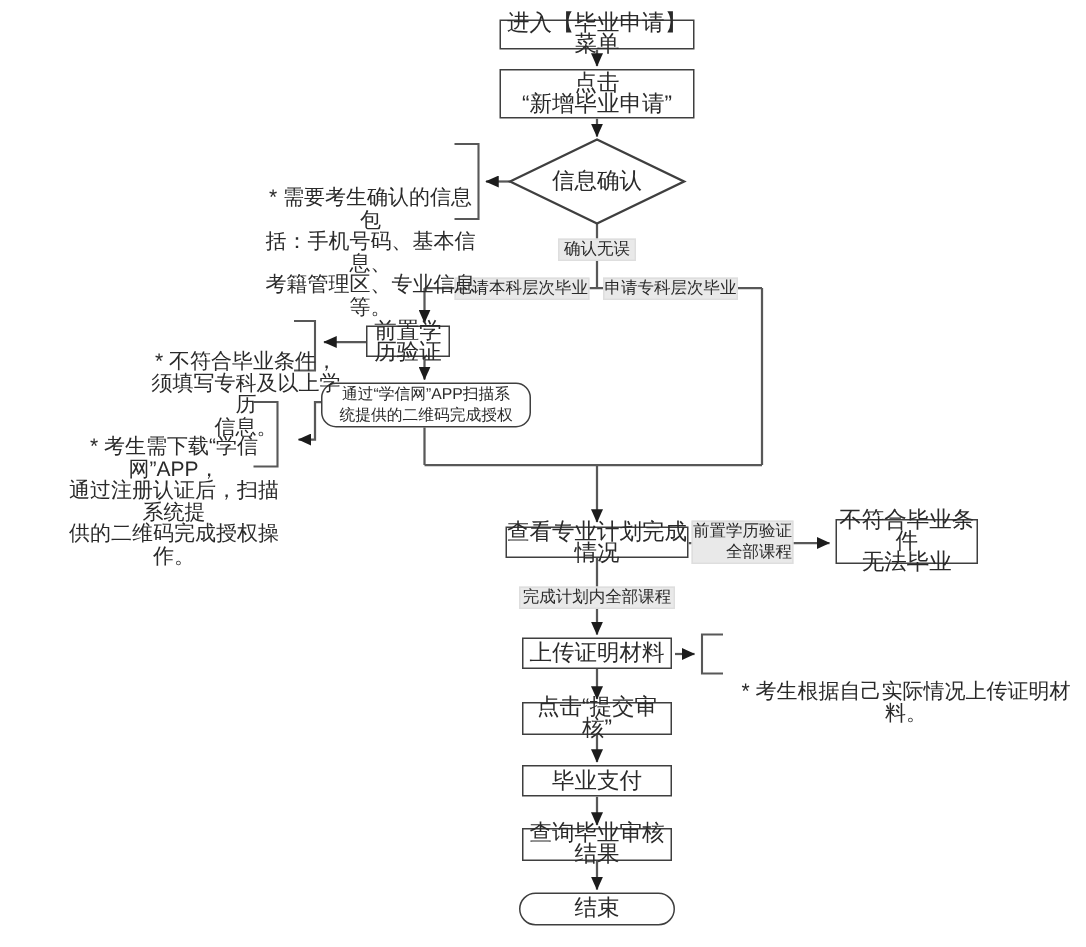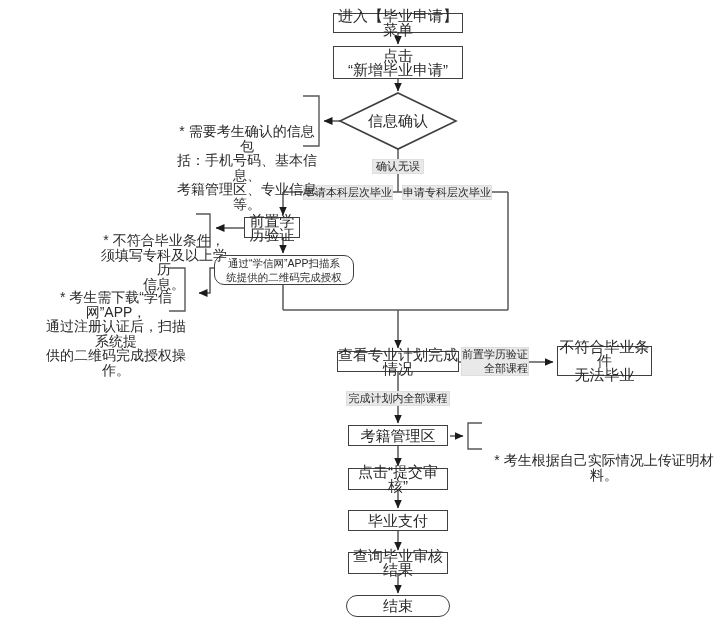--- a/index.html
+++ b/index.html
@@ -86,21 +86,21 @@
   <div class="node" style="left:244px;top:217px;width:56px;height:21px;">前置学历验证</div>
 
   <div class="node small" style="left:214px;top:255px;width:140px;height:30px;">通过“学信网”APP扫描系
 统提供的二维码完成授权</div>
 
   <div class="node" style="left:557px;top:346px;width:95px;height:30px;">不符合毕业条件
 无法毕业</div>
 
   <div class="node" style="left:337px;top:351px;width:122px;height:21px;">查看专业计划完成情况</div>
 
-  <div class="node" style="left:348px;top:425px;width:100px;height:21px;">考籍管理区</div>
+  <div class="node" style="left:348px;top:425px;width:100px;height:21px;">上传证明材料</div>
 
   <div class="node" style="left:348px;top:468px;width:100px;height:22px;">点击“提交审核”</div>
 
   <div class="node" style="left:348px;top:510px;width:100px;height:21px;">毕业支付</div>
 
   <div class="node" style="left:348px;top:552px;width:100px;height:22px;">查询毕业审核结果</div>
 
   <div class="node pill" style="left:346px;top:595px;width:104px;height:22px;">结束</div>
 
   <div class="elabel" style="left:372px;top:159px;width:52px;height:15px;">确认无误</div>

